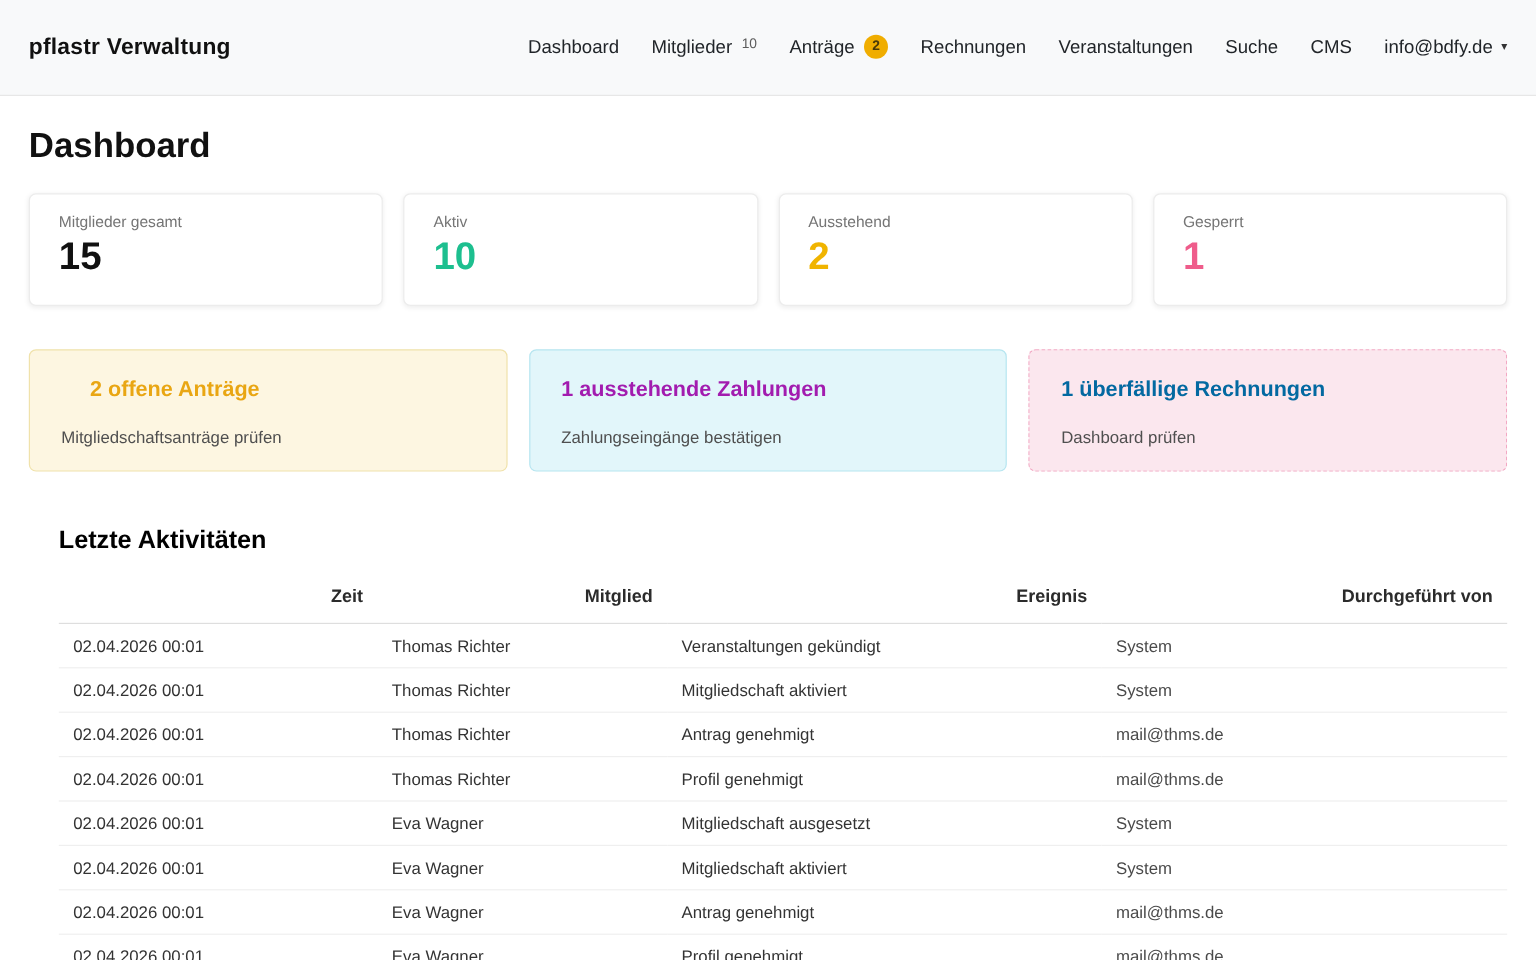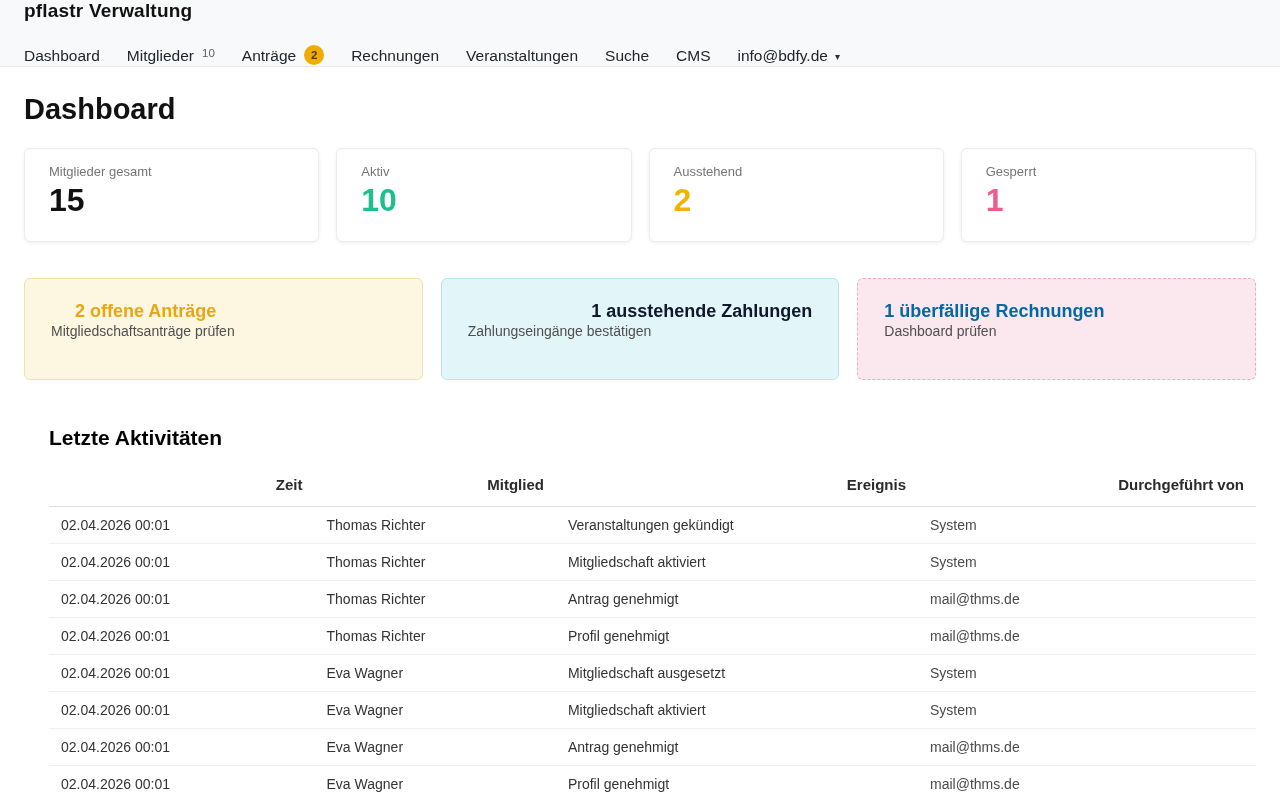--- a/index.html
+++ b/index.html
@@ -6,28 +6,27 @@
   * { box-sizing: border-box; margin: 0; padding: 0; }
   html, body { width: 1280px; height: 800px; overflow: hidden; }
   body {
     font-family: "Liberation Sans", "DejaVu Sans", sans-serif;
     background: #ffffff;
     color: #212529;
   }
 
   
   .navbar {
-    height: 67px;
+    height: 80px;
     background: #f8f9fa;
     border-bottom: 1px solid #e7e7e7;
     display: flex;
-    align-items: flex-start;
+    align-items: center;
     justify-content: space-between;
     padding: 0 24px;
-    flex-direction: column;
   }
   .brand {
     font-size: 19px;
     font-weight: 700;
     color: #111;
     letter-spacing: .2px;
     cursor: pointer;
   }
   .nav {
     display: flex;
@@ -119,21 +118,21 @@
     cursor: pointer;
   }
   .alert-title {
     font-size: 18px;
     font-weight: 700;
     line-height: 1.2;
   }
   .alert-sub {
     font-size: 14px;
     color: #4f4f4f;
-    margin-top: 0;
+    margin-top: 20px;
   }
 
   
   .activities { margin-top: 46px; }
   .activities-title {
     font-size: 21px;
     font-weight: 700;
     color: #000000;
     margin: 0 0 16px 25px;
   }
@@ -220,21 +219,21 @@
       <div class="stat-value" style="color: rgb(239, 92, 139);">1</div>
     </div>
   </div>
 
   <div class="alerts">
     <div class="alert-card" style="background-color: rgb(253, 246, 225); border-color: rgb(240, 226, 171); border-style: solid;">
       <div class="alert-title" style="color: rgb(233, 166, 19); margin-left: 24px;">2 offene Anträge</div>
       <div class="alert-sub">Mitgliedschaftsanträge prüfen</div>
     </div>
     <div class="alert-card" style="background-color: rgb(226, 246, 250); border-color: rgb(182, 229, 240); border-style: solid;">
-      <div class="alert-title" style="color: #0f172a; text-align: right;">1 ausstehende Zahlungen</div>
+      <div class="alert-title" style="color: #a21caf;">1 ausstehende Zahlungen</div>
       <div class="alert-sub">Zahlungseingänge bestätigen</div>
     </div>
     <div class="alert-card" style="background-color: rgb(251, 231, 238); border-color: rgb(242, 169, 196); border-style: dashed;">
       <div class="alert-title" style="color: #0369a1;">1 überfällige Rechnungen</div>
       <div class="alert-sub">Dashboard prüfen</div>
     </div>
   </div>
 
   <section class="activities">
     <h2 class="activities-title">Letzte Aktivitäten</h2>

